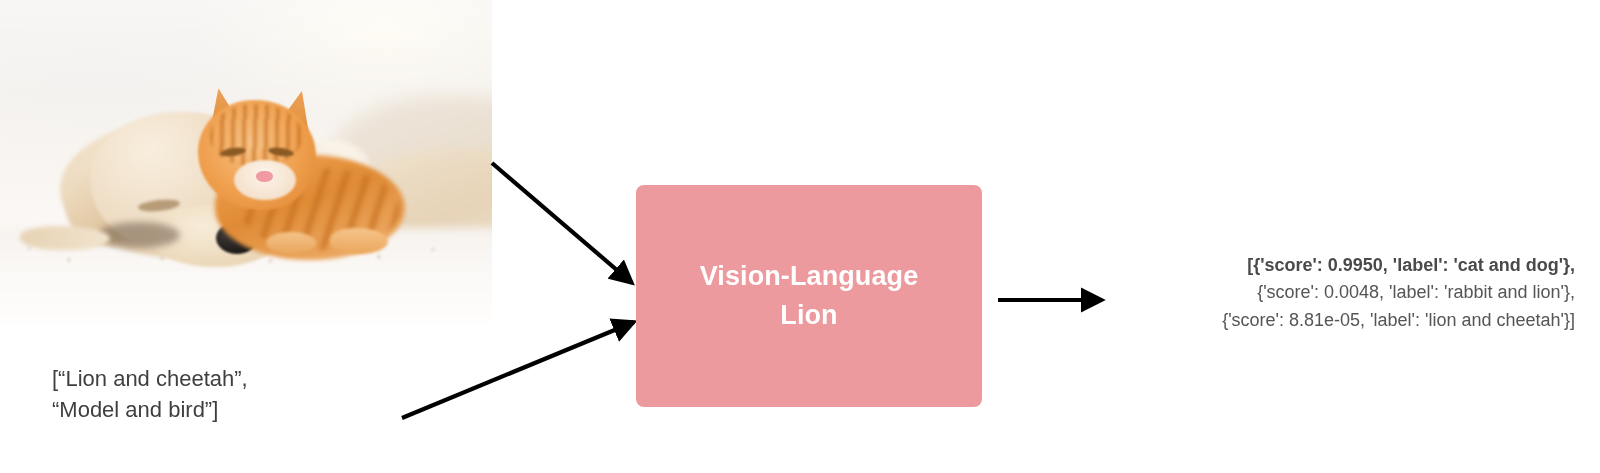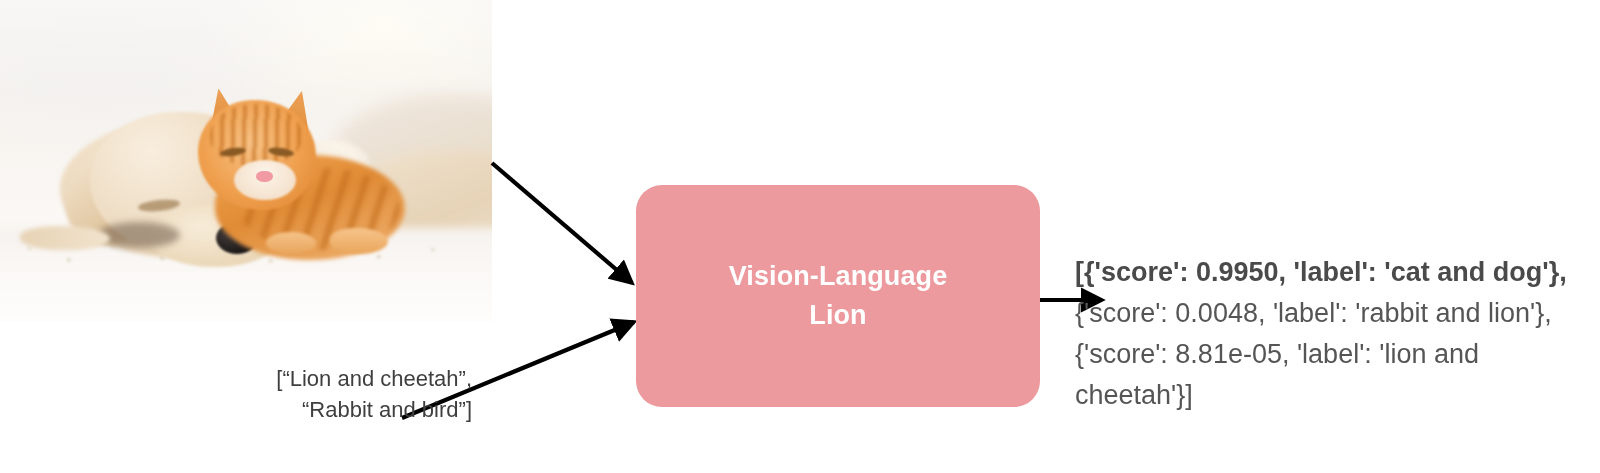--- a/index.html
+++ b/index.html
@@ -261,24 +261,24 @@
     inset: 0;
     background: linear-gradient(180deg, rgba(255,255,255,.45) 0%, rgba(255,255,255,0) 30%);
     pointer-events: none;
   }
 
   
   #vlm-box {
     position: absolute;
     left: 636px;
     top: 185px;
-    width: 404px;
+    width: 346px;
     height: 222px;
     background: #ed9a9e;
-    border-radius: 26px;
+    border-radius: 8px;
     display: flex;
     align-items: center;
     justify-content: center;
   }
   #vlm-box .vlm-label {
     color: #ffffff;
     font-size: 27px;
     font-weight: bold;
     line-height: 1.45;
     text-align: center;
@@ -288,38 +288,38 @@
   
   .arrow-svg {
     position: absolute;
     overflow: visible;
     pointer-events: none;
   }
 
   
   #prompt-text {
     position: absolute;
-    left: 72px;
+    left: 52px;
     top: 363px;
     width: 400px;
-    text-align: right;
+    text-align: left;
     color: #3f3f3f;
     font-size: 22px;
     line-height: 1.42;
   }
 
   
   #output-text {
     position: absolute;
     left: 1075px;
     top: 252px;
     width: 500px;
-    text-align: left;
+    text-align: right;
     color: #555555;
-    font-size: 27px;
+    font-size: 18px;
     line-height: 1.52;
   }
   #output-text .line-strong { font-weight: bold; color: #4a4a4a; }
 </style>
 </head>
 <body>
 
 <div id="photo">
   <div class="bg-wash"></div>
   <div class="blanket-far"></div>
@@ -375,21 +375,21 @@
   <defs>
     <marker id="ah3" viewBox="0 0 10 10" refX="8.5" refY="5" markerWidth="6" markerHeight="6" orient="auto-start-reverse">
       <path d="M 0 0 L 10 5 L 0 10 z" fill="#000000"></path>
     </marker>
   </defs>
   <line x1="2" y1="14" x2="106" y2="14" stroke="#000000" stroke-width="4.2" marker-end="url(#ah3)"></line>
 </svg>
 
 <div id="prompt-text">
   <div>[“Lion and cheetah”,</div>
-  <div>“Rabbit and bird”]</div>
+  <div>“Model and bird”]</div>
 </div>
 
 <div id="vlm-box">
   <div class="vlm-label">
     <div>Vision-Language</div>
     <div>Lion</div>
   </div>
 </div>
 
 <div id="output-text">

